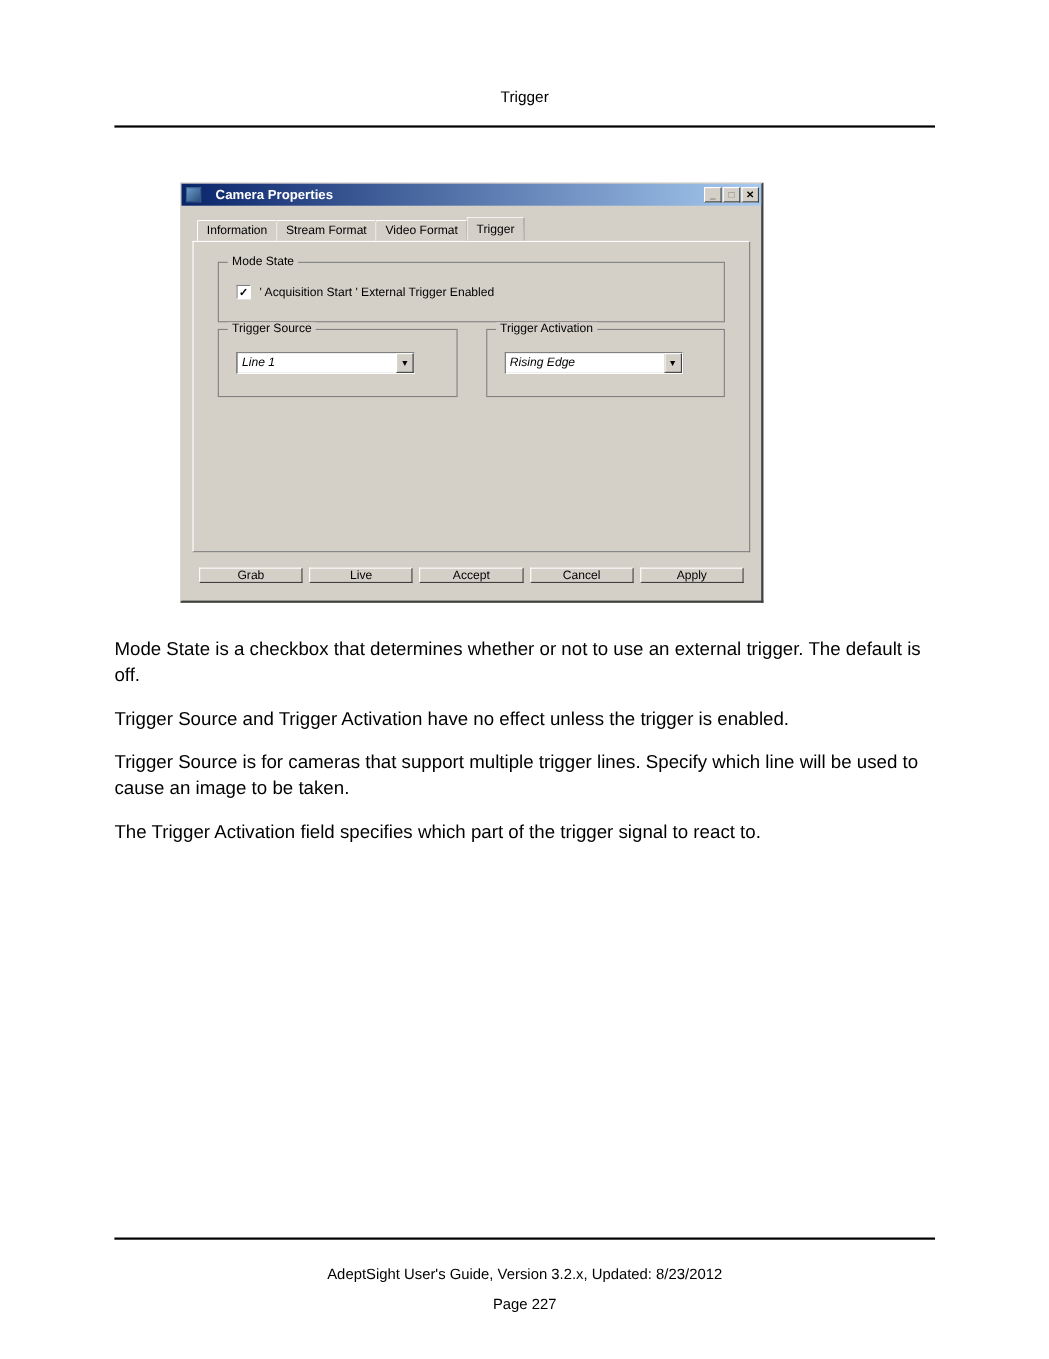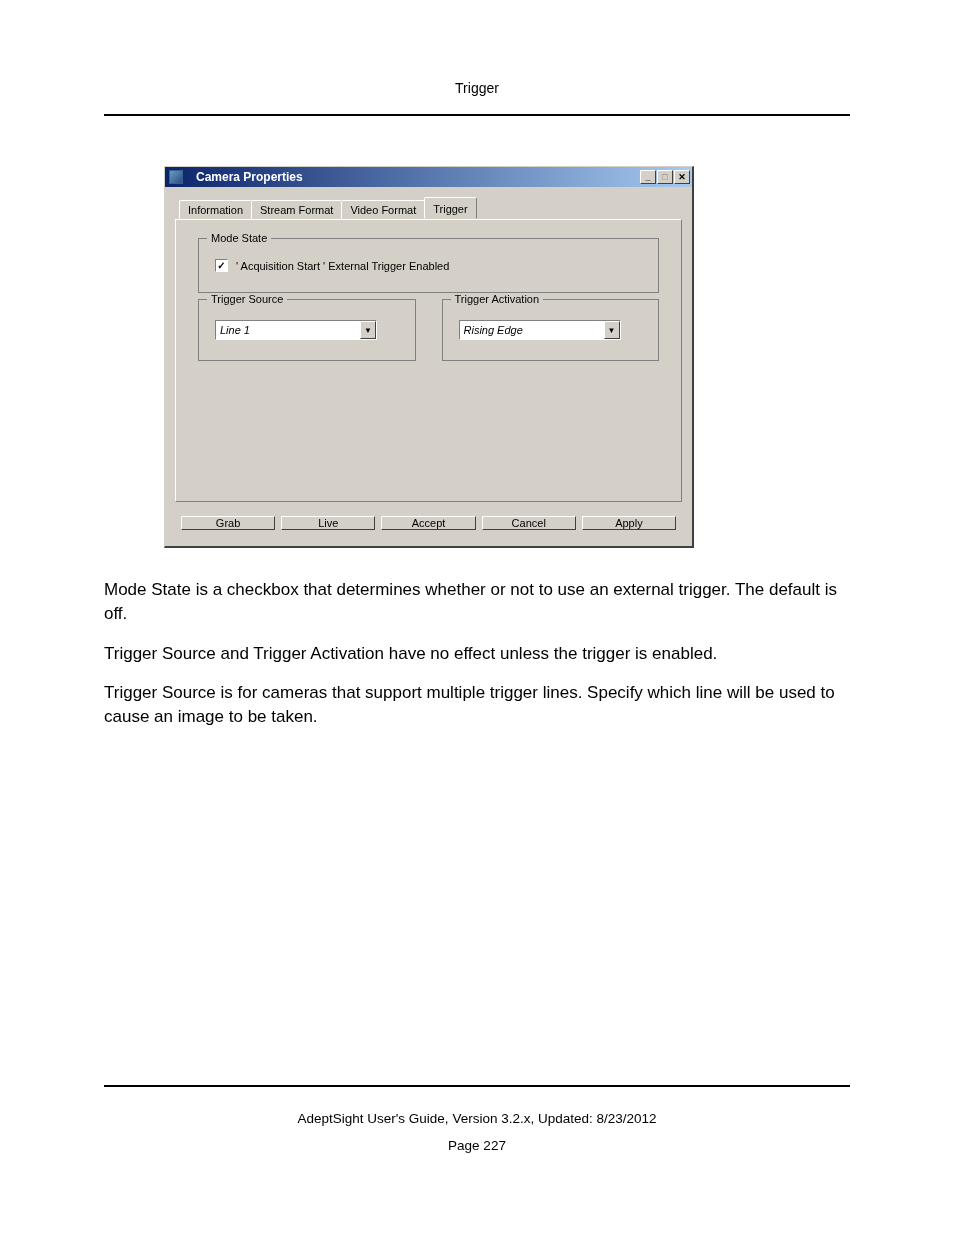--- a/index.html
+++ b/index.html
@@ -275,20 +275,21 @@
           <div class="btn">Apply</div>
         </div>
       </div>
     </div>
   </div>
 
   <div class="doc-text">
     <p>Mode State is a checkbox that determines whether or not to use an external trigger. The default is off.</p>
     <p class="indent">Trigger Source and Trigger Activation have no effect unless the trigger is enabled.</p>
     <p>Trigger Source is for cameras that support multiple trigger lines. Specify which line will be used to cause an image to be taken.</p>
+    <p>The Trigger Activation field specifies which part of the trigger signal to react to.</p>
   </div>
 
   <div class="footer-space"></div>
   <hr class="footer-rule">
   <div class="footer">
     <div>AdeptSight User's Guide,  Version 3.2.x, Updated: 8/23/2012</div>
     <div class="pg">Page 227</div>
   </div>
 </div>
 

